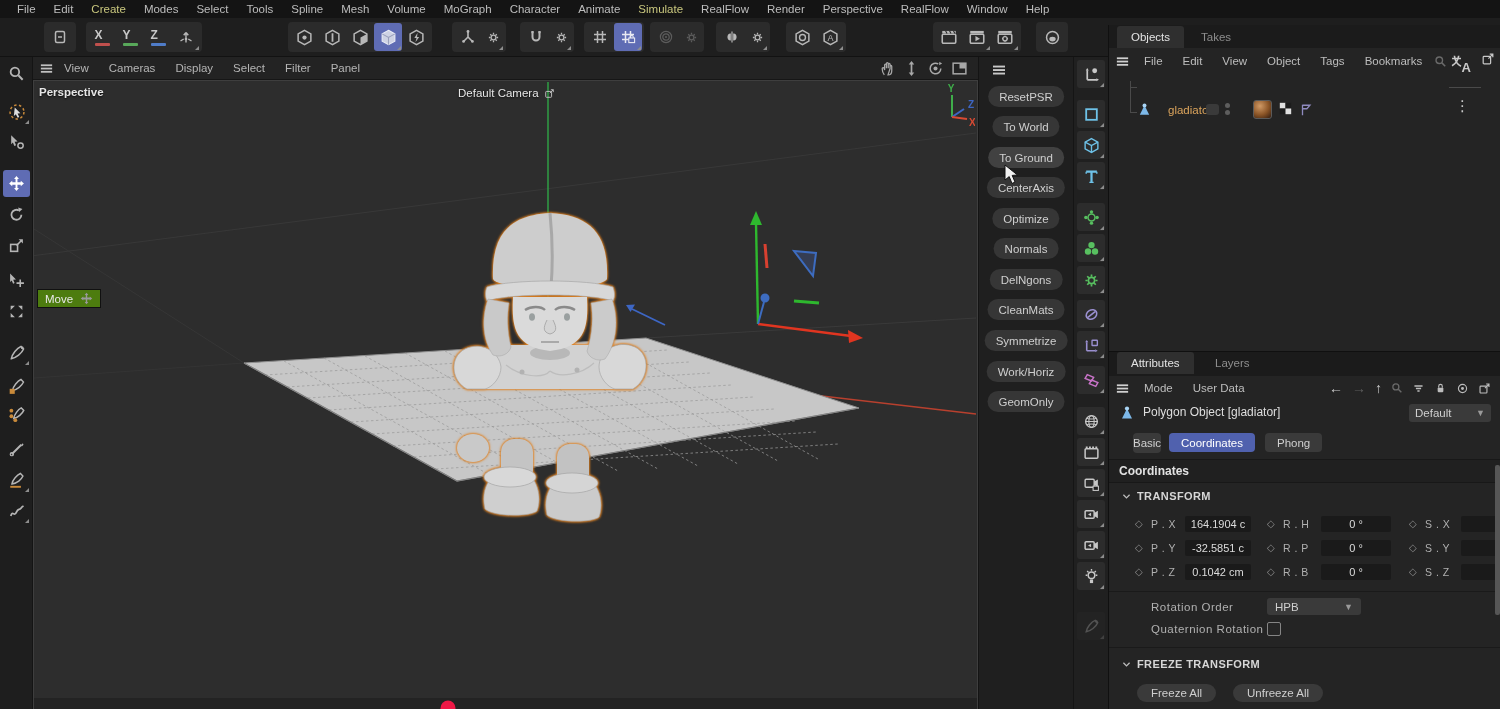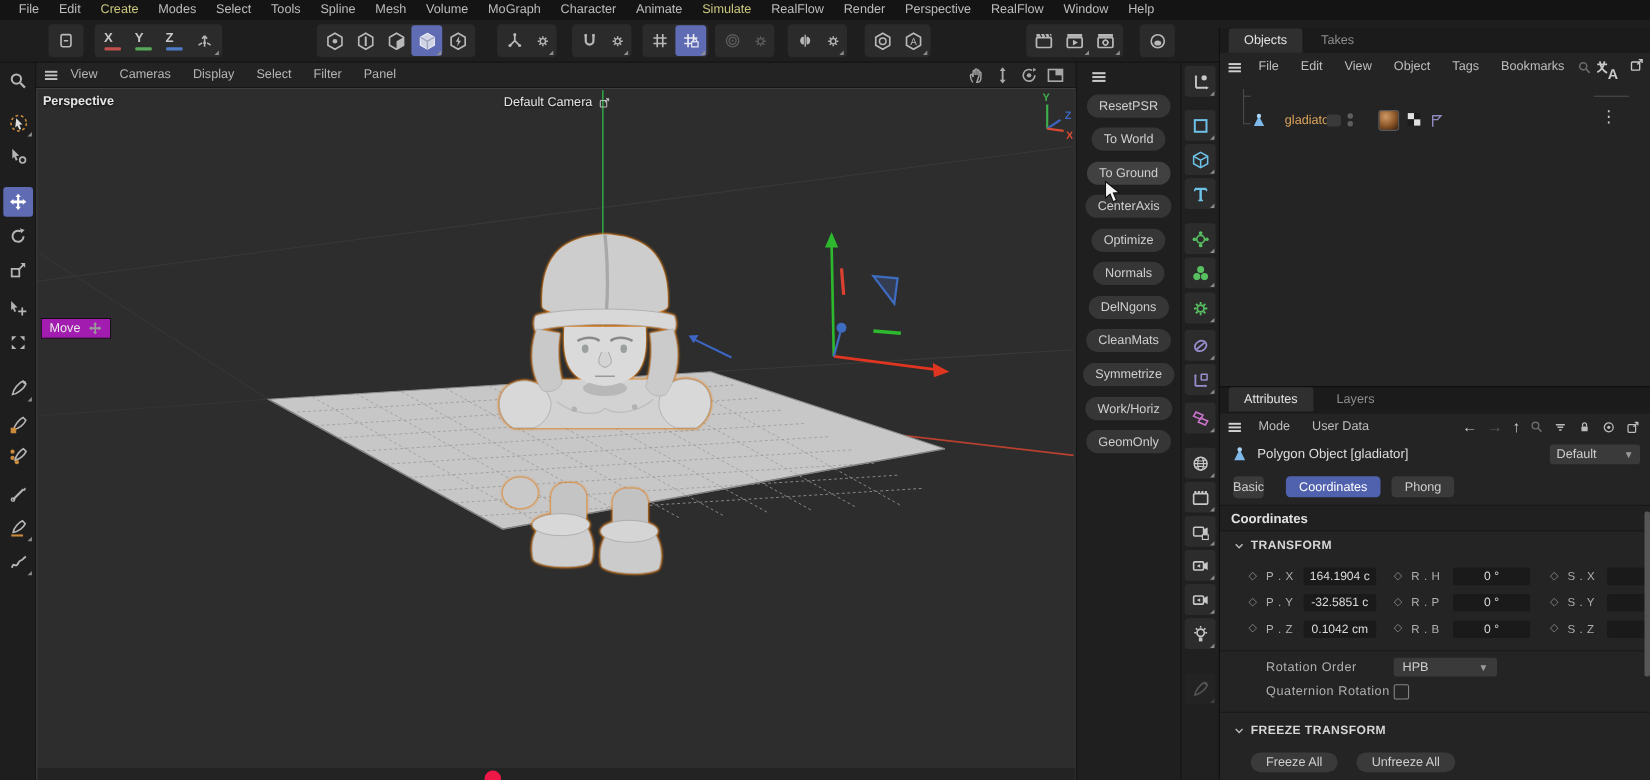--- a/index.html
+++ b/index.html
@@ -42,21 +42,21 @@
   .vphead{position:absolute;left:0;top:0;width:100%;height:23px;background:#232323;
           display:flex;align-items:center;padding-left:6px;box-sizing:border-box;
           border-bottom:1px solid #161616;}
   .vpm{padding:0 10px;color:#b5b5b5;}
   .vph-icons{margin-left:auto;display:flex;gap:7px;align-items:center;padding-right:10px;color:#a8a8a8;}
   .viewport{position:absolute;left:0;top:23px;width:945px;height:629px;background:#2d2d2d;
             border:1px solid #3e3e3e;border-bottom:none;box-sizing:border-box;overflow:hidden;}
   .scene{position:absolute;left:0;top:0;}
   .char{filter:drop-shadow(0 0 1px #e0801f) drop-shadow(0 0 1px #df7f1e);}
   .vplabel{position:absolute;color:#e6e6e6;text-shadow:0 1px 2px rgba(0,0,0,.8);}
-  .movechip{position:absolute;left:3px;top:208px;background:#a21caf;border:1px solid #111;
+  .movechip{position:absolute;left:3px;top:208px;background:#4d7c0f;border:1px solid #111;
             padding:2px 7px;display:flex;gap:7px;align-items:center;color:#e8e8e8;}
 
   
   .cmdcol{position:absolute;left:978px;top:57px;width:95px;height:652px;background:#1f1f1f;
           border-left:1px solid #141414;box-sizing:border-box;}
   .cmdbtn{position:absolute;left:50%;transform:translateX(-50%);height:21px;background:#363636;
           border-radius:11px;color:#cfcfcf;display:flex;align-items:center;justify-content:center;
           padding:0 11px;white-space:nowrap;font-size:11.5px;}
   .cmdbtn.hov{background:#414141;}
 
@@ -1001,21 +1001,21 @@
             <use href="#i-cone"></use>
           </svg>
         </span>
       <span style="color:#dedede;font-size:12px">Polygon Object [gladiator]</span>
     </div>
     <div class="abs chip" style="left:300px;top:379px;width:70px;height:18px;padding:0 6px;justify-content:space-between">
       <span>Default</span>
         <span style="color:#9a9a9a;font-size:9px">▼</span>
     </div>
 
-    <div class="abs chip" style="left:12px;top:408px;height:20px;padding:0 0;border-radius:4px">
+    <div class="abs chip" style="left:24px;top:408px;height:20px;padding:0 0;border-radius:4px">
         <span>Basic</span>
       </div>
     <div class="abs chip" style="left:60px;top:408px;height:19px;padding:0 12px;border-radius:4px;background:#5061ae;color:#fff">
         <span>Coordinates</span>
       </div>
     <div class="abs chip" style="left:156px;top:408px;height:19px;padding:0 12px;border-radius:4px">
         <span>Phong</span>
       </div>
 
     <div class="abs" style="left:0;top:434px;width:392px;height:22px;background:#202020;border-top:1px solid #181818;border-bottom:1px solid #181818">

